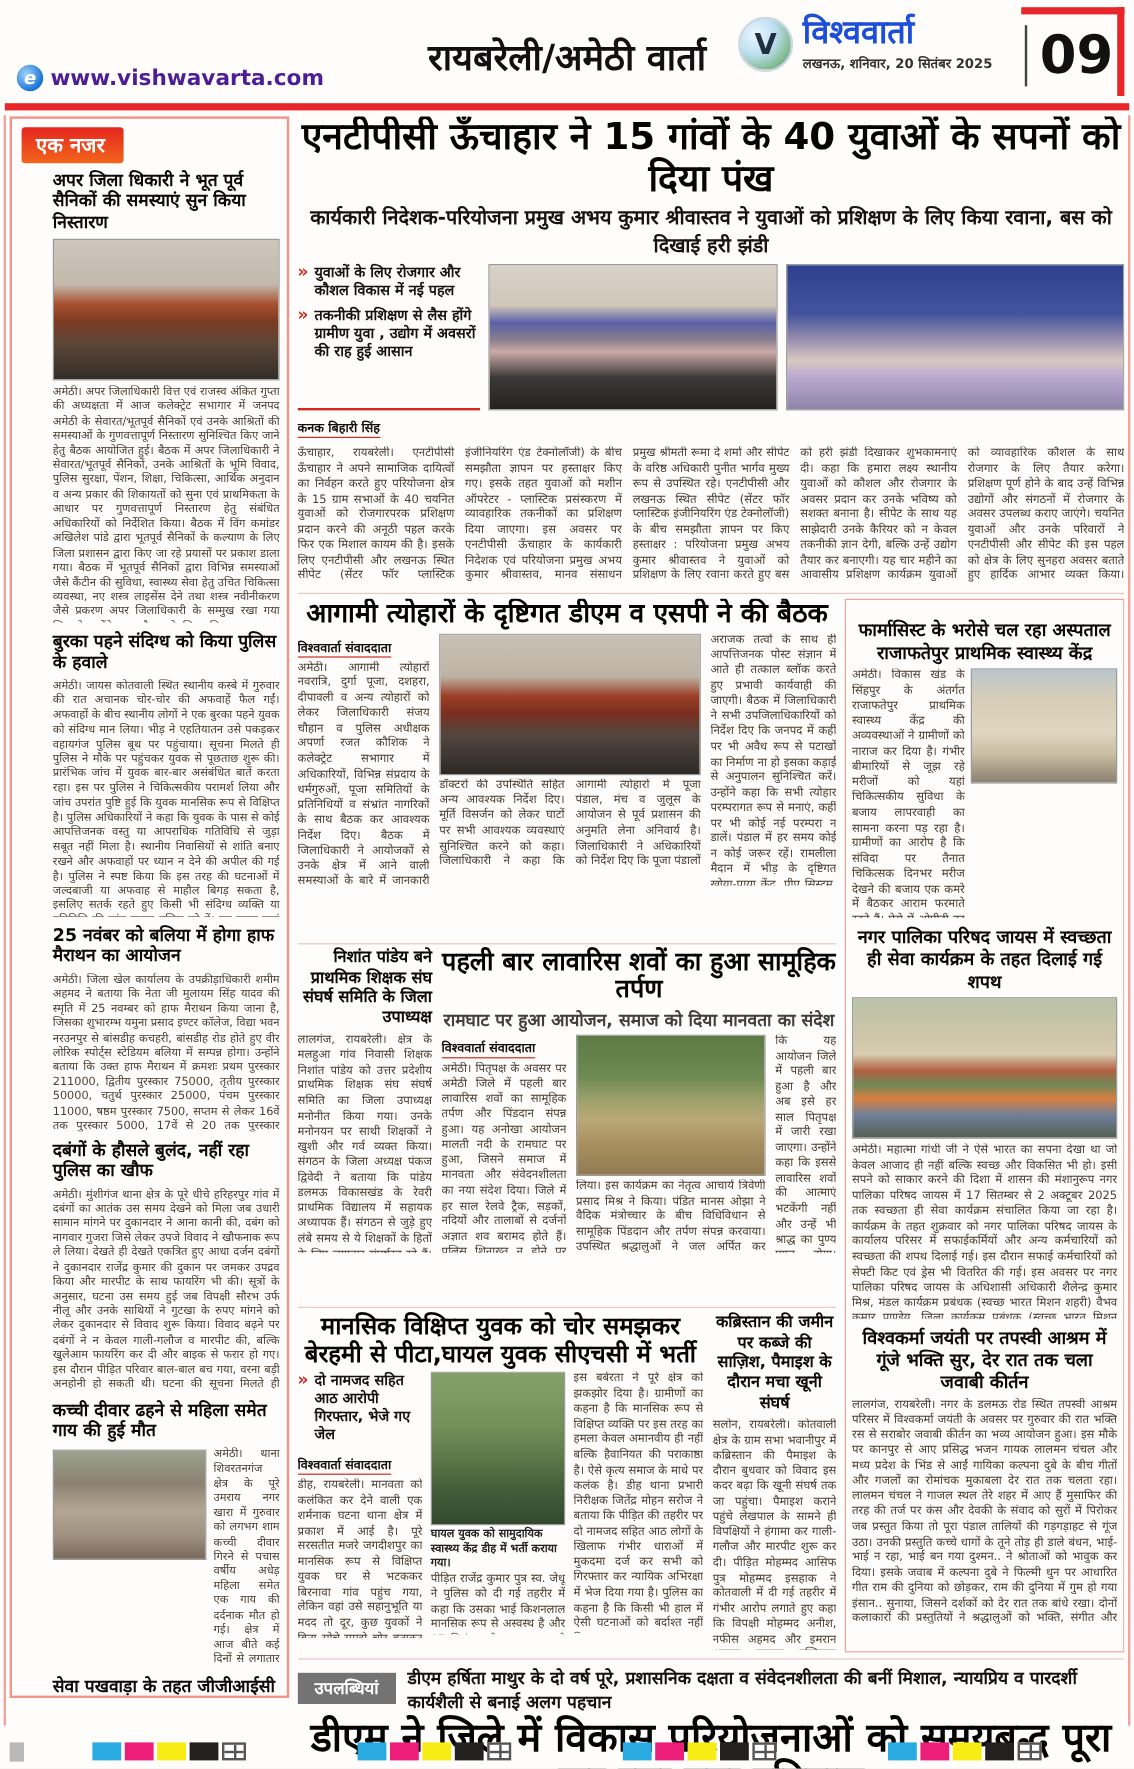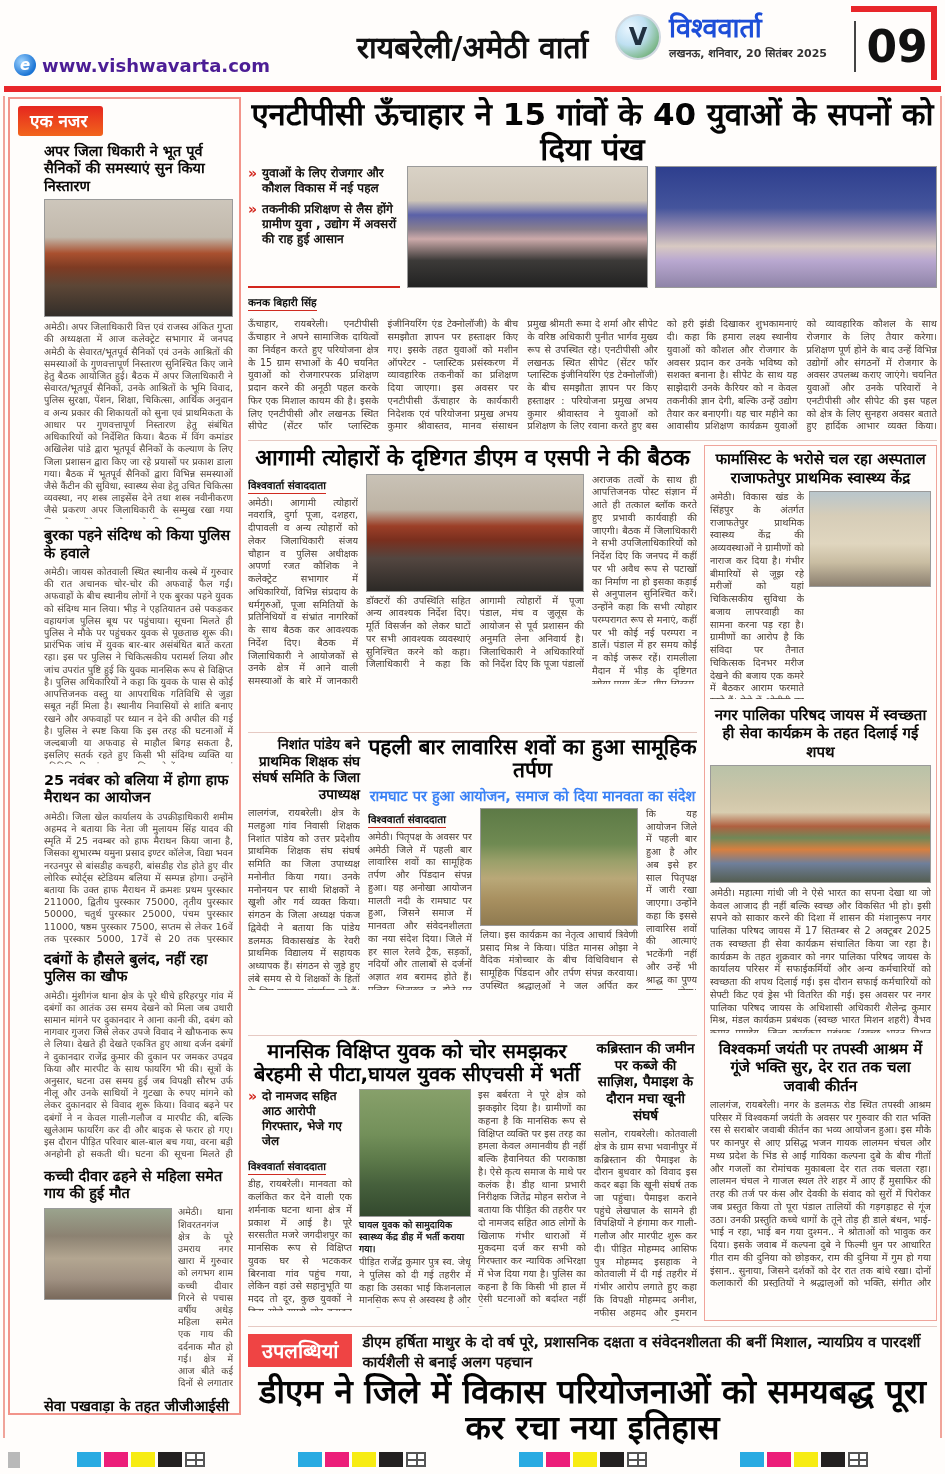--- a/index.html
+++ b/index.html
@@ -67,35 +67,35 @@
   .hl-xl { font-size:31px; font-weight:bold; color:#050505; text-align:center; line-height:1.12; }
   .sub-l { font-size:16.5px; font-weight:bold; color:#161310; text-align:center; margin:3px 0 5px 0; }
   .ntpc-row { display:flex; gap:7px; height:122px; }
   .ntpc-left { width:152px; min-width:152px; border-bottom:2px solid #d3261d; }
   .ph-sign { flex:1.15; background:linear-gradient(180deg,#d9d2c6 0%,#cfc6b8 28%,#5a61a8 40%,#8a7f8d 52%,#caa 60%,#3c3a38 78%,#222 100%); }
   .ph-group { flex:1.35; background:linear-gradient(180deg,#2e3f8e 0%,#44549c 34%,#9a8fb0 52%,#d8c9c2 66%,#b9a8d0 78%,#8f84a8 100%); }
   .ntpc-body { height:118px; overflow:hidden; margin-top:4px; }
   
   .middle { display:flex; gap:7px; margin-top:4px; }
   .centercol { flex:1; display:flex; flex-direction:column; overflow:hidden;gap:40px; }
-  .rail { width:233px; min-width:233px; border:1.5px solid #f0a49a; padding:4px 5px; overflow:hidden; }
+  .rail { width:233px; min-width:233px; border:1.5px solid #f0a49a; padding:16px 5px; overflow:hidden; }
   
   .hl-l { font-size:22px; font-weight:bold; color:#050505; text-align:center; line-height:1.15; }
   .fest-row { display:flex; gap:8px; margin-top:3px; height:212px; overflow:hidden; }
   .fest-c1 { width:110px; min-width:110px; }
   .fest-mid { width:218px; min-width:218px; }
   .ph-fest { height:118px; background:linear-gradient(180deg,#c9c2b6 0%,#bdb3a4 30%,#9c3f28 44%,#7a2f1e 56%,#534640 72%,#2c2926 100%); }
   .fest-c3 { flex:1; }
   
   .band3 { display:flex; gap:8px; margin-top:6px; height:258px; overflow:hidden; border-top:1px solid #e6c9c2; padding-top:3px; }
   .nish { width:112px; min-width:112px; }
   .nish-hl { font-size:13.5px; font-weight:bold; text-align:right; color:#0c0a08; line-height:1.25; margin-bottom:4px; }
   .tarpan { flex:1; }
   .hl-m { font-size:21px; font-weight:bold; color:#050505; text-align:center; line-height:1.12; }
-  .sub-m { font-size:14.5px; font-weight:bold; color:#3b82f6; text-align:center; margin:2px 0 3px 0; }
+  .sub-m { font-size:14.5px; font-weight:bold; color:#404040; text-align:center; margin:2px 0 3px 0; }
   .tarpan-row { display:flex; gap:8px; height:188px; overflow:hidden; }
   .tarpan-c1 { width:104px; min-width:104px; }
   .ph-river { width:158px; min-width:158px; height:118px; align-self:flex-start;
     background:linear-gradient(180deg,#5d7a46 0%,#6f8a52 30%,#9aa06a 45%,#b9a878 60%,#a89060 78%,#8f7a50 100%); }
   .tarpan-c3 { flex:1; }
   
   .band4 { display:flex; gap:8px; margin-top:5px; height:286px; overflow:hidden; border-top:1px solid #e6c9c2; padding-top:4px; }
   .beat { width:338px; min-width:338px; }
   .hl-beat { font-size:20px; font-weight:bold; color:#050505; text-align:center; line-height:1.14; margin-bottom:4px; }
   .beat-row { display:flex; gap:7px; height:222px; overflow:hidden; }
@@ -108,21 +108,21 @@
   
   .rail-art { margin-bottom:7px; }
   .rail-hl { font-size:15px; font-weight:bold; text-align:center; color:#0c0a08; line-height:1.22; margin-bottom:4px; }
   .ph-building { height:96px; float:right; width:122px; margin:0 0 3px 5px;
     background:linear-gradient(180deg,#b9c6cc 0%,#d6cdb8 25%,#e0d6bf 55%,#c9bda2 75%,#8c8070 100%); }
   .ph-crowd { height:118px; margin-bottom:4px;
     background:linear-gradient(180deg,#b9c2a8 0%,#cfc6a9 28%,#d8cdb0 40%,#b06040 52%,#708858 62%,#d87f3f 72%,#6f7f9a 84%,#545e52 100%); }
   
   .bottom { margin-top:5px; border-top:1px solid #e6c9c2; padding-top:4px; }
   .kicker { display:flex; align-items:center; gap:10px; margin-bottom:3px; }
-  .kicker-label { background:#ef4444; color:#fff; font-weight:bold; font-size:20px; padding:3px 14px;font-family:Liberation Mono, monospace; }
+  .kicker-label { background:#737373; color:#fff; font-weight:bold; font-size:14px; padding:3px 14px;font-family:Liberation Mono, monospace; }
   .kicker-text { font-weight:bold; font-size:14.5px; color:#15120f; }
   .hl-xxl { font-size:33px; font-weight:bold; color:#050505; text-align:center; line-height:1.1; margin:2px 0 6px 0; }
   
   .marks { position:absolute; left:0; right:0; bottom:4px; height:22px;
     display:flex; align-items:center; justify-content:space-around; padding:0 30px; }
   .grayblk { position:absolute; left:8px; bottom:6px; width:12px; height:16px; background:#b9b9b9; }
   .markset { display:flex; gap:3px; align-items:center; }
   .sq { width:24px; height:15px; }
   .c { background:#29abe2; } .m { background:#ec1e79; } .y { background:#f7ec13; } .k { background:#232020; }
   .reg { width:20px; height:15px; border:2px solid #555; position:relative; background:#fff; }
@@ -191,20 +191,21 @@
       <div class="sb-art">
         <div class="sb-hl">सेवा पखवाड़ा के तहत जीजीआईसी में आयोजित हुआ जागरूकता कार्यक्रम</div>
 
       </div>
     </div>
 
     <div class="main">
 
       <div class="ntpc">
         <div class="hl-xl">एनटीपीसी ऊँचाहार ने 15 गांवों के 40 युवाओं के सपनों को दिया पंख</div>
+        <div class="sub-l">कार्यकारी निदेशक-परियोजना प्रमुख अभय कुमार श्रीवास्तव ने युवाओं को प्रशिक्षण के लिए किया रवाना, बस को दिखाई हरी झंडी</div>
         <div class="ntpc-row">
           <div class="ntpc-left">
             <div class="bullet">
               <span class="mk">»</span>
               <span>युवाओं के लिए रोजगार और कौशल विकास में नई पहल</span>
             </div>
             <div class="bullet">
               <span class="mk">»</span>
               <span>तकनीकी प्रशिक्षण से लैस होंगे ग्रामीण युवा , उद्योग में अवसरों की राह हुई आसान</span>
             </div>

